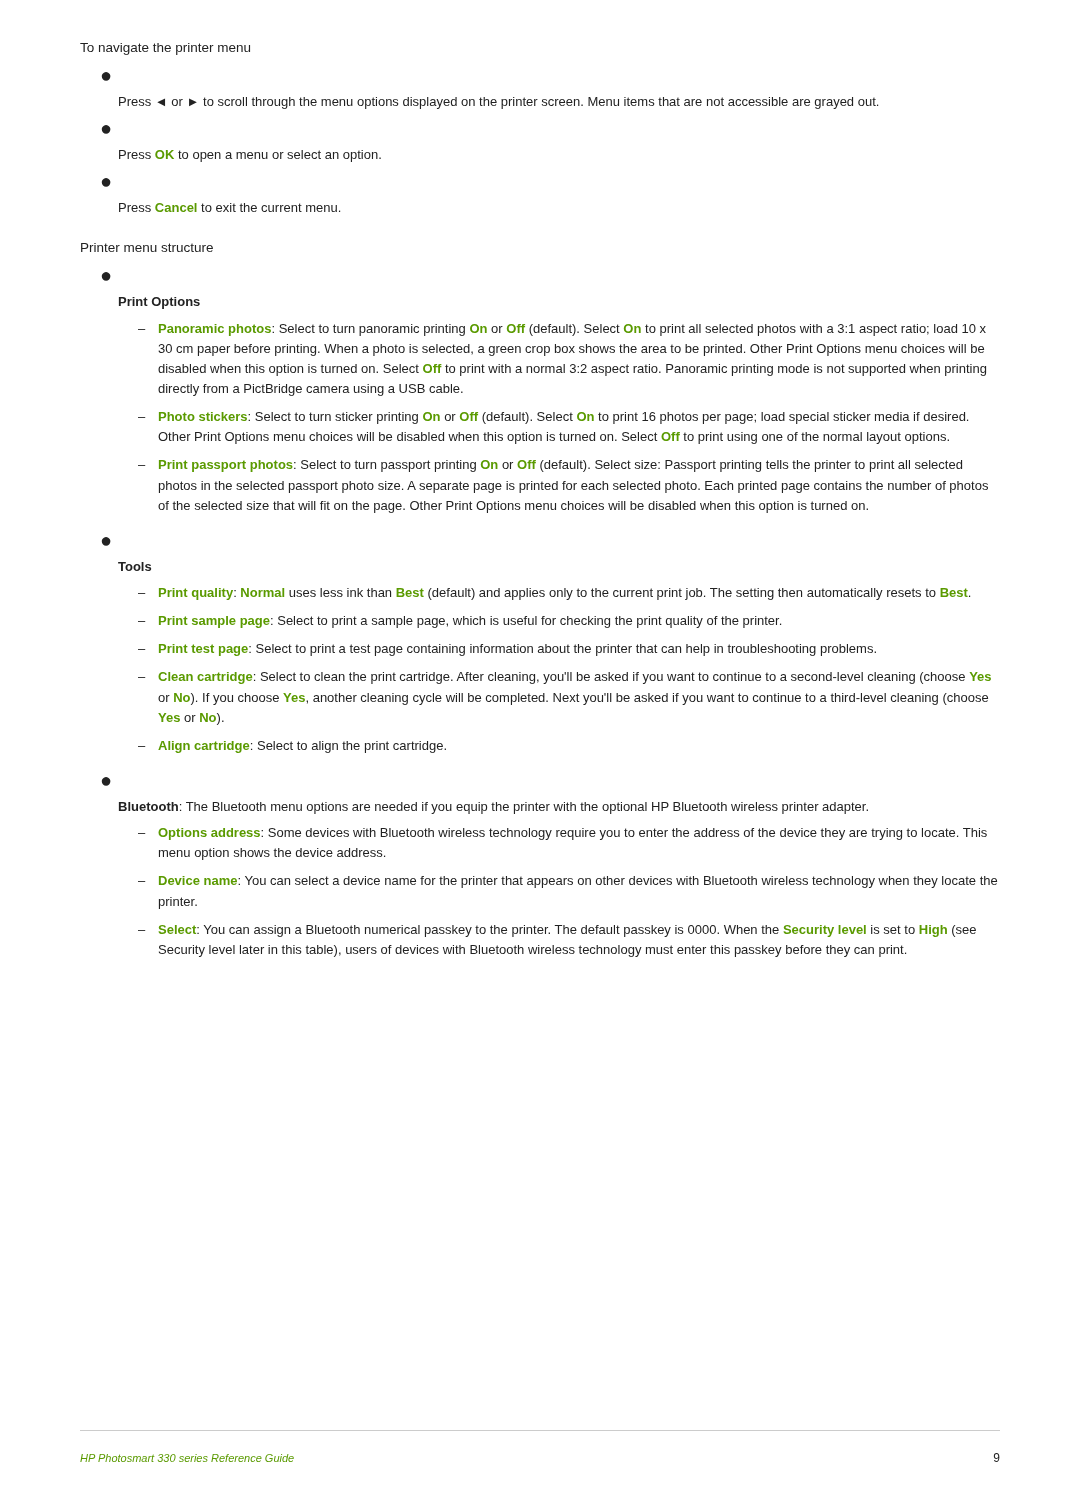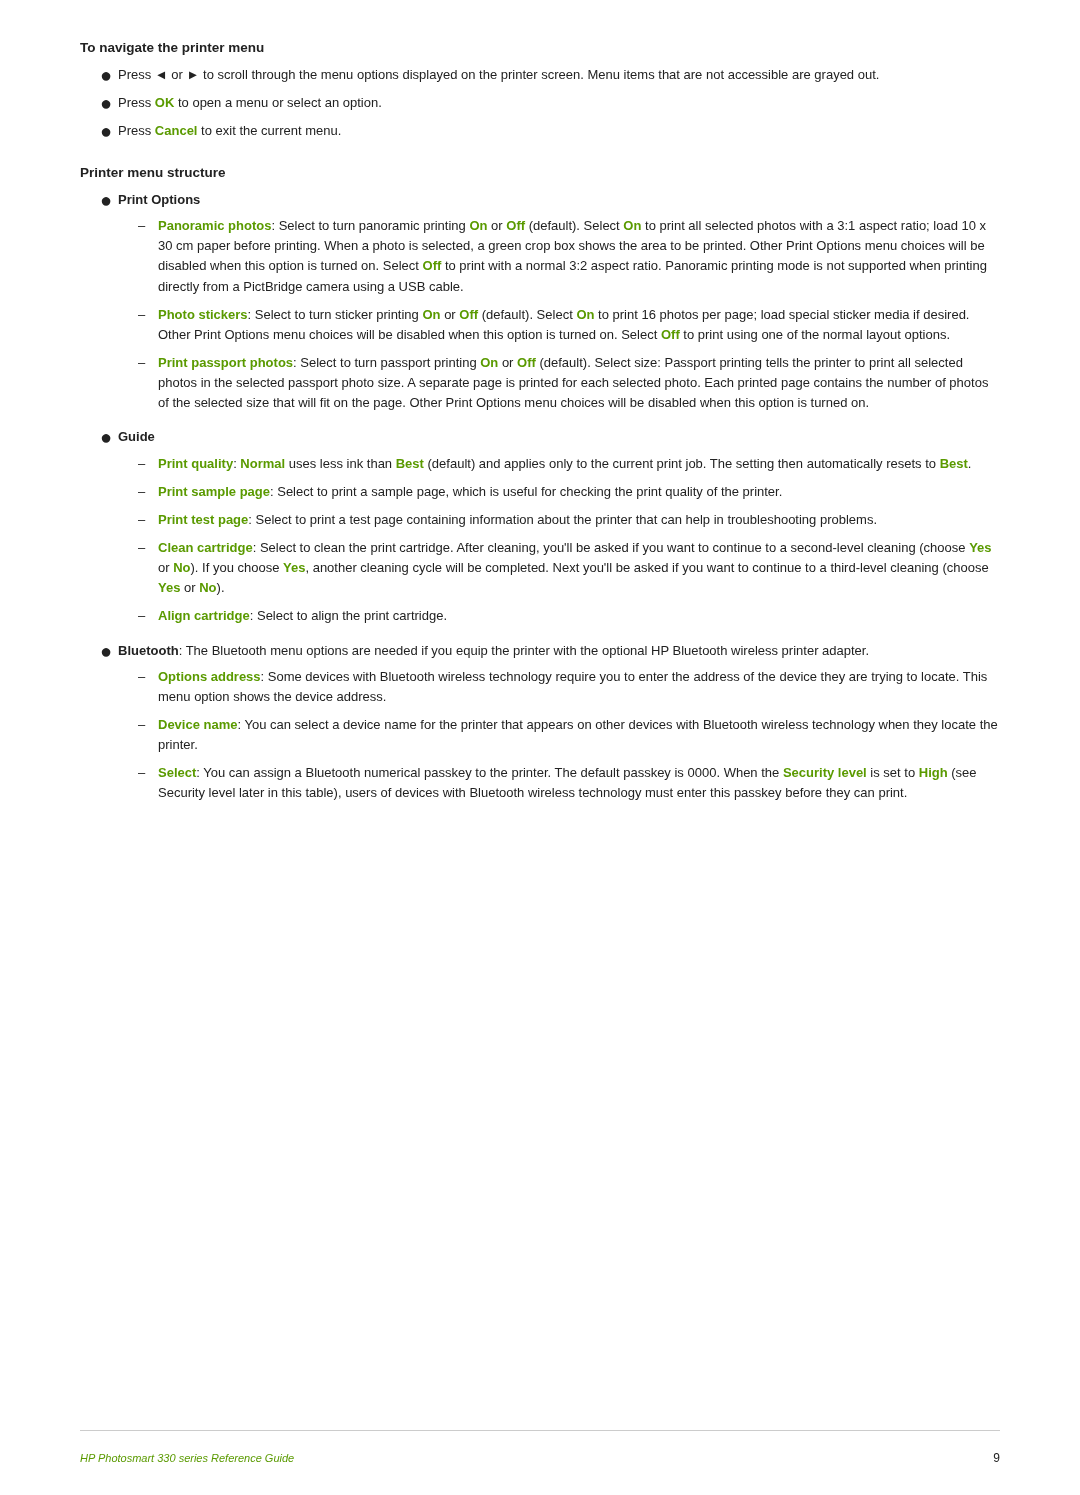--- a/index.html
+++ b/index.html
@@ -17,21 +17,21 @@
       min-height: 1495px;
       padding: 40px 80px 60px 80px;
       position: relative;
     }
 
     .section {
       margin-bottom: 22px;
     }
 
     .section-title {
-      font-weight: bold;
+      font-weight: normal;
       font-size: 13.5px;
       margin-bottom: 10px;
     }
 
     ul.bullet-list {
       list-style: none;
       padding: 0;
       margin: 0 0 0 20px;
     }
 
@@ -45,20 +45,21 @@
     ul.bullet-list > li .bullet-dot {
       min-width: 18px;
       font-size: 20px;
       line-height: 1.2;
       color: #222;
       margin-top: -2px;
     }
 
     ul.bullet-list > li .bullet-content {
       flex: 1;
+      margin-top: 27px;
     }
 
     .sub-list {
       list-style: none;
       padding: 0;
       margin: 6px 0 0 20px;
     }
 
     .sub-list li {
       display: flex;
@@ -165,21 +166,21 @@
               <span class="green bold">Print passport photos</span>: Select to turn passport printing <span class="green bold">On</span> or <span class="green bold">Off</span> (default). Select size: Passport printing tells the printer to print all selected photos in the selected passport photo size. A separate page is printed for each selected photo. Each printed page contains the number of photos of the selected size that will fit on the page. Other Print Options menu choices will be disabled when this option is turned on.
             </span>
           </li>
         </ul>
       </span>
     </li>
 
     <li>
       <span class="bullet-dot">●</span>
       <span class="bullet-content">
-        <span class="bold">Guide</span>
+        <span class="bold">Tools</span>
         <ul class="sub-list">
           <li>
             <span class="dash">–</span>
             <span class="sub-content">
               <span class="green bold">Print quality</span>: <span class="green bold">Normal</span> uses less ink than <span class="green bold">Best</span> (default) and applies only to the current print job. The setting then automatically resets to <span class="green bold">Best</span>.
             </span>
           </li>
           <li>
             <span class="dash">–</span>
             <span class="sub-content">

